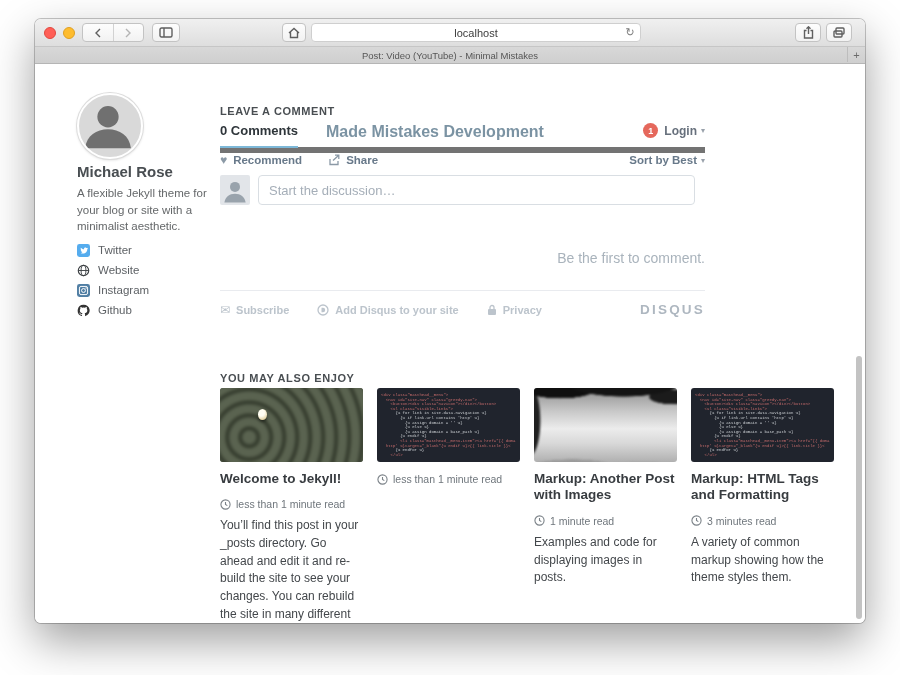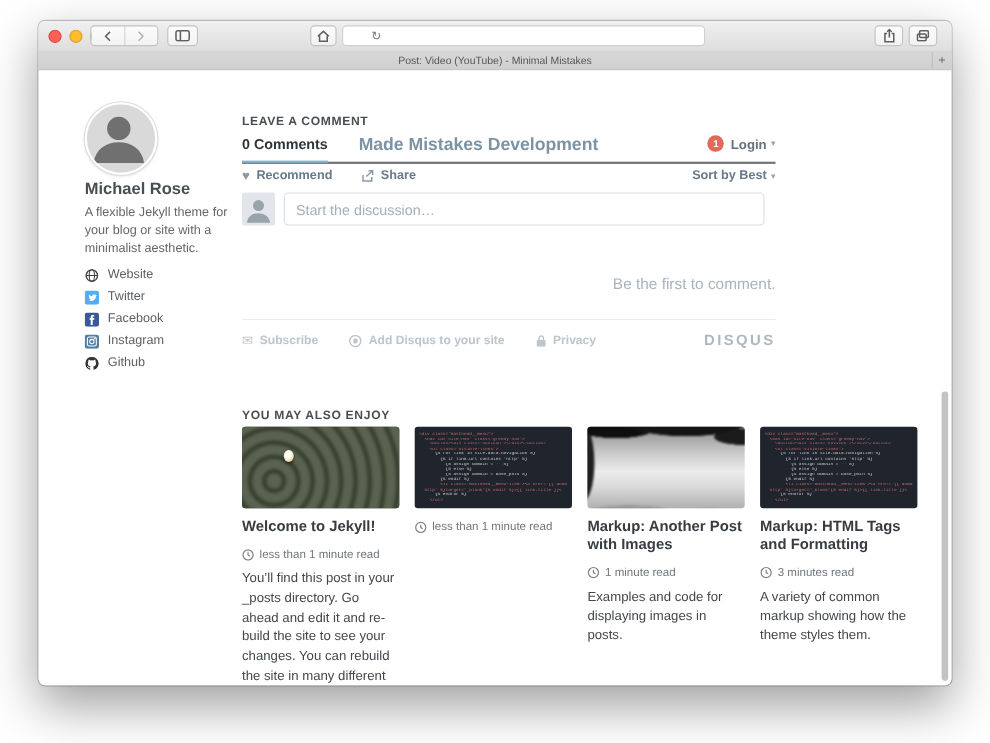--- a/index.html
+++ b/index.html
@@ -43,21 +43,21 @@
   .sb-name{position:absolute;left:22px;top:99px;font-size:15px;font-weight:bold;color:#494e52;}
   .sb-bio{position:absolute;left:22px;top:121px;width:142px;font-size:11.5px;line-height:1.45;color:#646769;}
   .sb-links{position:absolute;left:22px;top:176px;width:140px;}
   .sb-link{display:flex;align-items:center;height:20px;cursor:pointer;}
   .sb-link .ic{width:13px;height:13px;margin-right:8px;flex:0 0 13px;}
   .sb-link .lb{font-size:11.5px;color:#5d6165;}
   
   .main{position:absolute;left:185px;top:0;width:615px;}
   .sec-h{font-size:11px;font-weight:bold;letter-spacing:.6px;color:#494e52;}
   .leave-h{position:absolute;left:0;top:41px;}
-  .dq-tabs{position:absolute;left:0;top:59px;width:485px;height:24px;border-bottom:2px solid #737373;
+  .dq-tabs{position:absolute;left:0;top:59px;width:485px;height:24px;border-bottom:6px solid #737373;
     display:flex;align-items:flex-start;}
   .dq-tab0{position:relative;font-size:13px;font-weight:bold;color:#2e353a;padding-bottom:8px;}
   .dq-tab0::after{content:"";position:absolute;left:0;right:0;bottom:-2px;height:2px;background:#7db8d8;}
   .dq-tab1{margin-left:28px;font-size:16px;font-weight:bold;color:#7b93a3;cursor:pointer;}
   .dq-login{margin-left:auto;display:flex;align-items:center;cursor:pointer;}
   .badge{width:15px;height:15px;border-radius:50%;background:#e5685c;color:#fff;font-size:9px;font-weight:bold;
     display:flex;align-items:center;justify-content:center;margin-right:6px;}
   .login-lb{font-size:12px;font-weight:bold;color:#67707c;}
   .caret{font-size:8px;color:#99a1ab;margin-left:4px;}
   .dq-actions{position:absolute;left:0;top:90px;width:485px;display:flex;align-items:center;}
@@ -141,20 +141,21 @@
           <line class="g-icon" x1="5" y1="1" x2="5" y2="10"></line>
       </svg>
     </div>
     <div class="tb-btn btn-home">
       <svg width="12" height="12" viewBox="0 0 12 12">
         <path class="g-icon" d="M1 6 L6 1.5 L11 6 M2.5 5.2 V10.5 H9.5 V5.2"></path>
       </svg>
     </div>
     <div class="urlbar">
       <div style="width:20px"></div>
+      <div class="url-text">localhost</div>
       <div class="reload">↻</div>
     </div>
     <div class="tb-btn btn-share">
       <svg width="11" height="13" viewBox="0 0 11 13">
         <path class="g-icon" d="M3.5 4.5 H1.5 V12 H9.5 V4.5 H7.5"></path>
           <line class="g-icon" x1="5.5" y1="1" x2="5.5" y2="8"></line>
           <path class="g-icon" d="M3.5 2.8 L5.5 0.8 L7.5 2.8"></path>
       </svg>
     </div>
     <div class="tb-btn btn-tabs">
@@ -176,40 +177,33 @@
       <div class="avatar-wrap">
         <svg width="58" height="58" viewBox="0 0 24 24">
           <circle cx="12" cy="9" r="4.4" fill="#707070"></circle>
           <path d="M2.5 22 C3.2 16.8 7.2 14.2 12 14.2 C16.8 14.2 20.8 16.8 21.5 22 Z" fill="#707070"></path>
         </svg>
       </div>
       <div class="sb-name">Michael Rose</div>
       <div class="sb-bio">A flexible Jekyll theme for your blog or site with a minimalist aesthetic.</div>
       <div class="sb-links">
         <div class="sb-link">
+          <svg class="ic" viewBox="0 0 16 16">
+            <rect width="16" height="16" rx="3" fill="#55acee"></rect>
+            <path fill="#fff" d="M13 5.2c-.3.1-.6.2-1 .3.4-.2.7-.6.8-1-.4.2-.8.4-1.2.5-.3-.4-.8-.6-1.3-.6-1 0-1.8.8-1.8 1.8v.4C7 6.5 5.7 5.8 4.8 4.7c-.5.9-.3 2 .6 2.6-.3 0-.6-.1-.8-.2 0 .9.6 1.7 1.5 1.9-.3.1-.6.1-.9 0 .2.8.9 1.3 1.7 1.3-.7.5-1.6.8-2.5.7.9.5 1.9.8 2.9.8 3.5 0 5.4-2.9 5.4-5.4v-.2c.4-.3.7-.6 1-1z"></path>
+          </svg>
+          <span class="lb">Twitter</span>
+        </div>
+        <div class="sb-link">
           <svg class="ic" viewBox="0 0 14 14">
             <circle cx="7" cy="7" r="5.6" fill="none" stroke="#3d4144" stroke-width="1.3"></circle>
             <ellipse cx="7" cy="7" rx="2.6" ry="5.6" fill="none" stroke="#3d4144" stroke-width="1"></ellipse>
             <line x1="1.4" y1="7" x2="12.6" y2="7" stroke="#3d4144" stroke-width="1"></line>
           </svg>
           <span class="lb">Website</span>
-        </div>
-        <div class="sb-link">
-          <svg class="ic" viewBox="0 0 16 16">
-            <rect width="16" height="16" rx="3" fill="#55acee"></rect>
-            <path fill="#fff" d="M13 5.2c-.3.1-.6.2-1 .3.4-.2.7-.6.8-1-.4.2-.8.4-1.2.5-.3-.4-.8-.6-1.3-.6-1 0-1.8.8-1.8 1.8v.4C7 6.5 5.7 5.8 4.8 4.7c-.5.9-.3 2 .6 2.6-.3 0-.6-.1-.8-.2 0 .9.6 1.7 1.5 1.9-.3.1-.6.1-.9 0 .2.8.9 1.3 1.7 1.3-.7.5-1.6.8-2.5.7.9.5 1.9.8 2.9.8 3.5 0 5.4-2.9 5.4-5.4v-.2c.4-.3.7-.6 1-1z"></path>
-          </svg>
-          <span class="lb">Twitter</span>
-        </div>
-        <div class="sb-link">
-          <svg class="ic" viewBox="0 0 16 16">
-            <rect width="16" height="16" rx="3" fill="#3b5998"></rect>
-            <path fill="#fff" d="M10.7 8.2H9V14H6.7V8.2H5.5V6.3h1.2V5.1c0-1.4.6-2.3 2.3-2.3h1.6v1.9H9.6c-.5 0-.6.2-.6.7v.9h1.9z"></path>
-          </svg>
-          <span class="lb">Facebook</span>
         </div>
         <div class="sb-link">
           <svg class="ic" viewBox="0 0 16 16">
             <rect width="16" height="16" rx="3" fill="#517fa4"></rect>
             <rect x="3" y="3" width="10" height="10" rx="2" fill="none" stroke="#fff" stroke-width="1.2"></rect>
             <circle cx="8" cy="8" r="2.4" fill="none" stroke="#fff" stroke-width="1.2"></circle>
             <circle cx="11.2" cy="4.8" r=".9" fill="#fff"></circle>
           </svg>
           <span class="lb">Instagram</span>
         </div>

